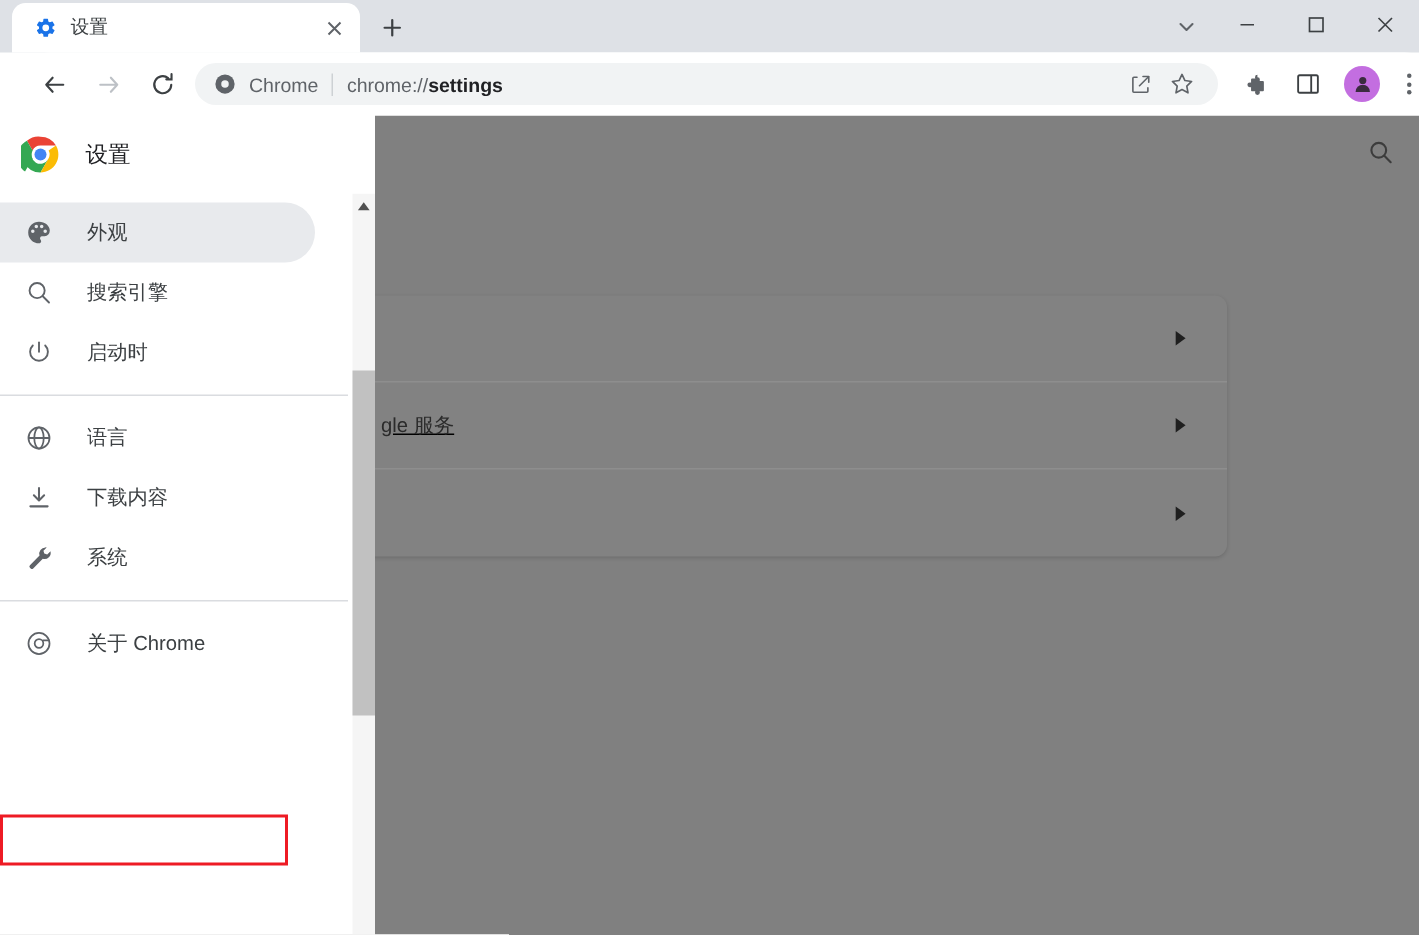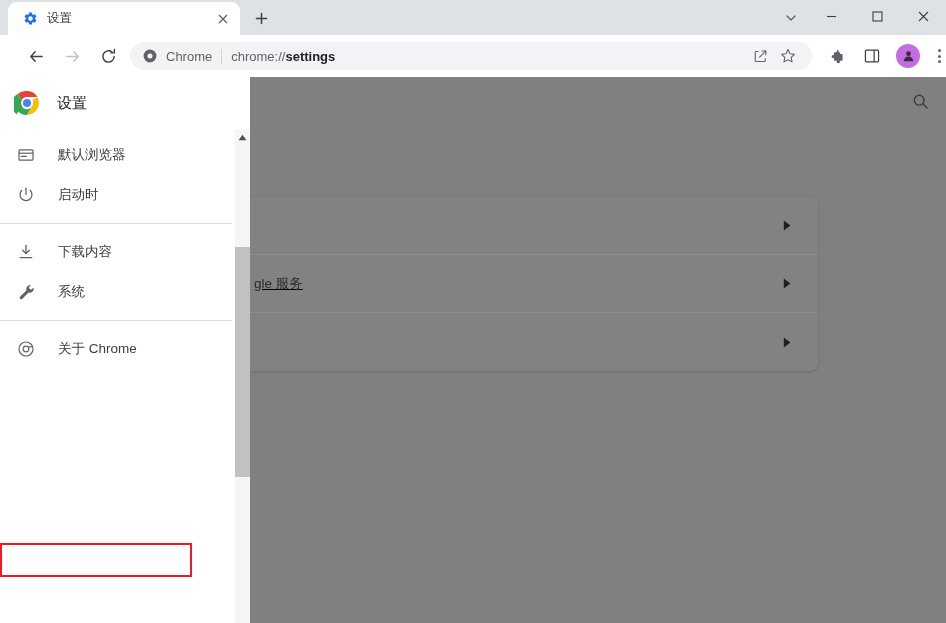--- a/index.html
+++ b/index.html
@@ -390,45 +390,62 @@
           <circle cx="24" cy="24" r="7.4" fill="#4285f4"></circle>
         </svg>
       </span>
       <span class="title">设置</span>
     </div>
 
     <div class="sidebar">
       <div class="sidebar-inner">
 
 
-
-
-        <div class="nav-item">
-          <span class="nav-icon">
-            <svg width="18" height="18" viewBox="0 0 20 20" stroke="#5f6368" stroke-width="1.35" fill="none">
-              <rect x="2.2" y="4.2" width="15.6" height="11.6" rx="1.2"></rect>
-              <path d="M2.2 8 H17.8"></path>
-              <path d="M4.6 11.6 H10.4" stroke-linecap="round"></path>
-            </svg>
-          </span>
-          <span class="nav-label">默认浏览器</span>
-        </div>
+        <div class="nav-item selected">
+          <span class="nav-icon">
+            <svg width="18" height="18" viewBox="0 0 20 20" fill="#5f6368">
+              <path d="M10 2a8 8 0 000 16c.9 0 1.6-.7 1.6-1.6 0-.4-.16-.78-.42-1.06a1.5 1.5 0 011.1-2.54h1.9A4.2 4.2 0 0018 8.6C18 4.9 14.4 2 10 2zM5.4 10.4a1.3 1.3 0 110-2.6 1.3 1.3 0 010 2.6zm2.6-3.5a1.3 1.3 0 110-2.6 1.3 1.3 0 010 2.6zm4 0a1.3 1.3 0 110-2.6 1.3 1.3 0 010 2.6zm2.6 3.5a1.3 1.3 0 110-2.6 1.3 1.3 0 010 2.6z"></path>
+            </svg>
+          </span>
+          <span class="nav-label">外观</span>
+        </div>
+
+        <div class="nav-item">
+          <span class="nav-icon">
+            <svg width="18" height="18" viewBox="0 0 20 20" stroke="#5f6368" stroke-width="1.4" fill="none" stroke-linecap="round">
+              <circle cx="8.6" cy="8.6" r="5.6"></circle>
+              <path d="M12.8 12.8 L17.4 17.4"></path>
+            </svg>
+          </span>
+          <span class="nav-label">搜索引擎</span>
+        </div>
+
 
         <div class="nav-item">
           <span class="nav-icon">
             <svg width="18" height="18" viewBox="0 0 20 20" stroke="#5f6368" stroke-width="1.4" fill="none" stroke-linecap="round">
               <path d="M10 2.6 V9.4"></path>
               <path d="M14.6 4.8 A6.6 6.6 0 1 1 5.4 4.8"></path>
             </svg>
           </span>
           <span class="nav-label">启动时</span>
         </div>
 
         <div class="nav-sep"></div>
 
+        <div class="nav-item">
+          <span class="nav-icon">
+            <svg width="18" height="18" viewBox="0 0 20 20" stroke="#5f6368" stroke-width="1.3" fill="none">
+              <circle cx="10" cy="10" r="7.8"></circle>
+              <path d="M2.2 10 H17.8"></path>
+              <ellipse cx="10" cy="10" rx="3.5" ry="7.8"></ellipse>
+            </svg>
+          </span>
+          <span class="nav-label">语言</span>
+        </div>
 
         <div class="nav-item">
           <span class="nav-icon">
             <svg width="18" height="18" viewBox="0 0 20 20" stroke="#5f6368" stroke-width="1.5" fill="none" stroke-linecap="round" stroke-linejoin="round">
               <path d="M10 2.6 V11.4"></path>
               <path d="M6.2 8 L10 11.8 L13.8 8"></path>
               <path d="M3.6 16.2 H16.4"></path>
             </svg>
           </span>
           <span class="nav-label">下载内容</span>

